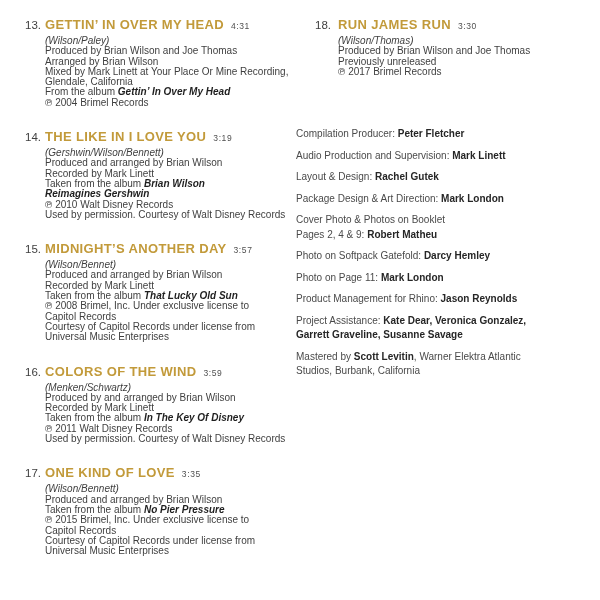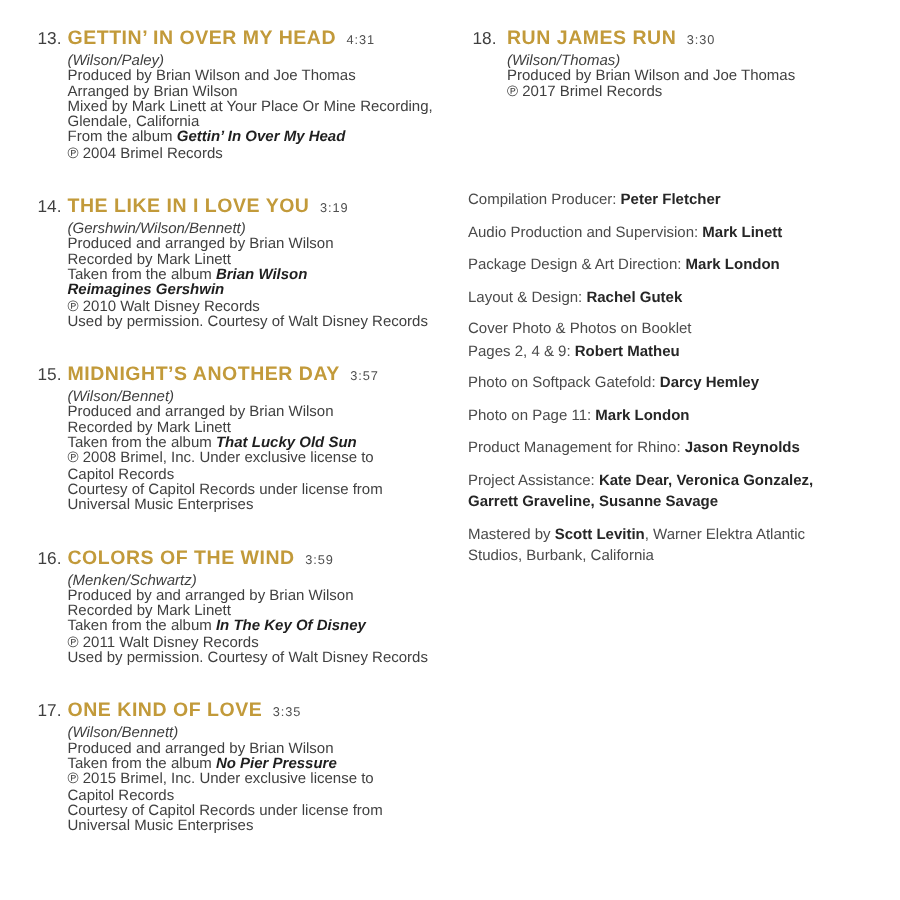--- a/index.html
+++ b/index.html
@@ -5,21 +5,21 @@
   html,body{margin:0;padding:0;background:#e8e8e8;}
   .page{
     position:relative;width:600px;height:600px;margin:0 auto;
     background:#ffffff;overflow:hidden;
     font-family:"Liberation Sans",sans-serif;
     -webkit-font-smoothing:antialiased;
   }
   .col{position:absolute;top:18px;}
   .col-left{left:25px;width:285px;}
   .col-right{left:315px;width:280px;}
-  .credits{position:absolute;left:312px;top:127px;width:288px;}
+  .credits{position:absolute;left:296px;top:127px;width:288px;}
 
   .track{margin-bottom:22px;}
   .track-head{display:flex;align-items:baseline;white-space:nowrap;line-height:14px;margin-bottom:3px;}
   .track-num{flex:0 0 20px;width:20px;font-size:11.5px;color:var(--ink,#3f3f3f);}
   .col-right .track-num{flex-basis:23px;width:23px;}
   .track-title{font-size:13px;font-weight:bold;color:var(--accent,#c29a3a);letter-spacing:.35px;}
   .track-time{font-size:8.5px;color:#4f4f4f;margin-left:7px;letter-spacing:.6px;}
   .track-details{margin-left:20px;font-size:10px;line-height:10.3px;color:var(--ink,#3f3f3f);white-space:nowrap;}
   .col-right .track-details{margin-left:23px;}
   .writers{font-style:italic;}
@@ -117,29 +117,30 @@
   <div class="col col-right">
       <div class="track">
         <div class="track-head">
           <span class="track-num">18.</span>
           <span class="track-title">RUN JAMES RUN</span>
           <span class="track-time">3:30</span>
         </div>
         <div class="track-details">
           <div class="writers">(Wilson/Thomas)</div>
           <div class="detail-line"><span class="seg-p">Produced by Brian Wilson and Joe Thomas</span></div>
+          <div class="detail-line"><span class="seg-p">Previously unreleased</span></div>
           <div class="detail-line"><span class="seg-p">℗ 2017 Brimel Records</span></div>
         </div>
       </div>
     </div>
   <div class="credits">
       <div class="credit"><span class="seg-p">Compilation Producer: </span><span class="seg-b">Peter Fletcher</span></div>
       <div class="credit"><span class="seg-p">Audio Production and Supervision: </span><span class="seg-b">Mark Linett</span></div>
+      <div class="credit"><span class="seg-p">Layout &amp; Design: </span><span class="seg-b">Rachel Gutek</span></div>
       <div class="credit"><span class="seg-p">Package Design &amp; Art Direction: </span><span class="seg-b">Mark London</span></div>
-      <div class="credit"><span class="seg-p">Layout &amp; Design: </span><span class="seg-b">Rachel Gutek</span></div>
       <div class="credit"><span class="seg-p">Cover Photo &amp; Photos on Booklet</span><br><span class="seg-p">Pages 2, 4 &amp; 9: </span><span class="seg-b">Robert Matheu</span></div>
       <div class="credit"><span class="seg-p">Photo on Softpack Gatefold: </span><span class="seg-b">Darcy Hemley</span></div>
       <div class="credit"><span class="seg-p">Photo on Page 11: </span><span class="seg-b">Mark London</span></div>
       <div class="credit"><span class="seg-p">Product Management for Rhino: </span><span class="seg-b">Jason Reynolds</span></div>
       <div class="credit"><span class="seg-p">Project Assistance: </span><span class="seg-b">Kate Dear, Veronica Gonzalez,</span><br><span class="seg-b">Garrett Graveline, Susanne Savage</span></div>
       <div class="credit"><span class="seg-p">Mastered by </span><span class="seg-b">Scott Levitin</span><span class="seg-p">, Warner Elektra Atlantic</span><br><span class="seg-p">Studios, Burbank, California</span></div>
     </div>
 </div>
 
 </body></html>

